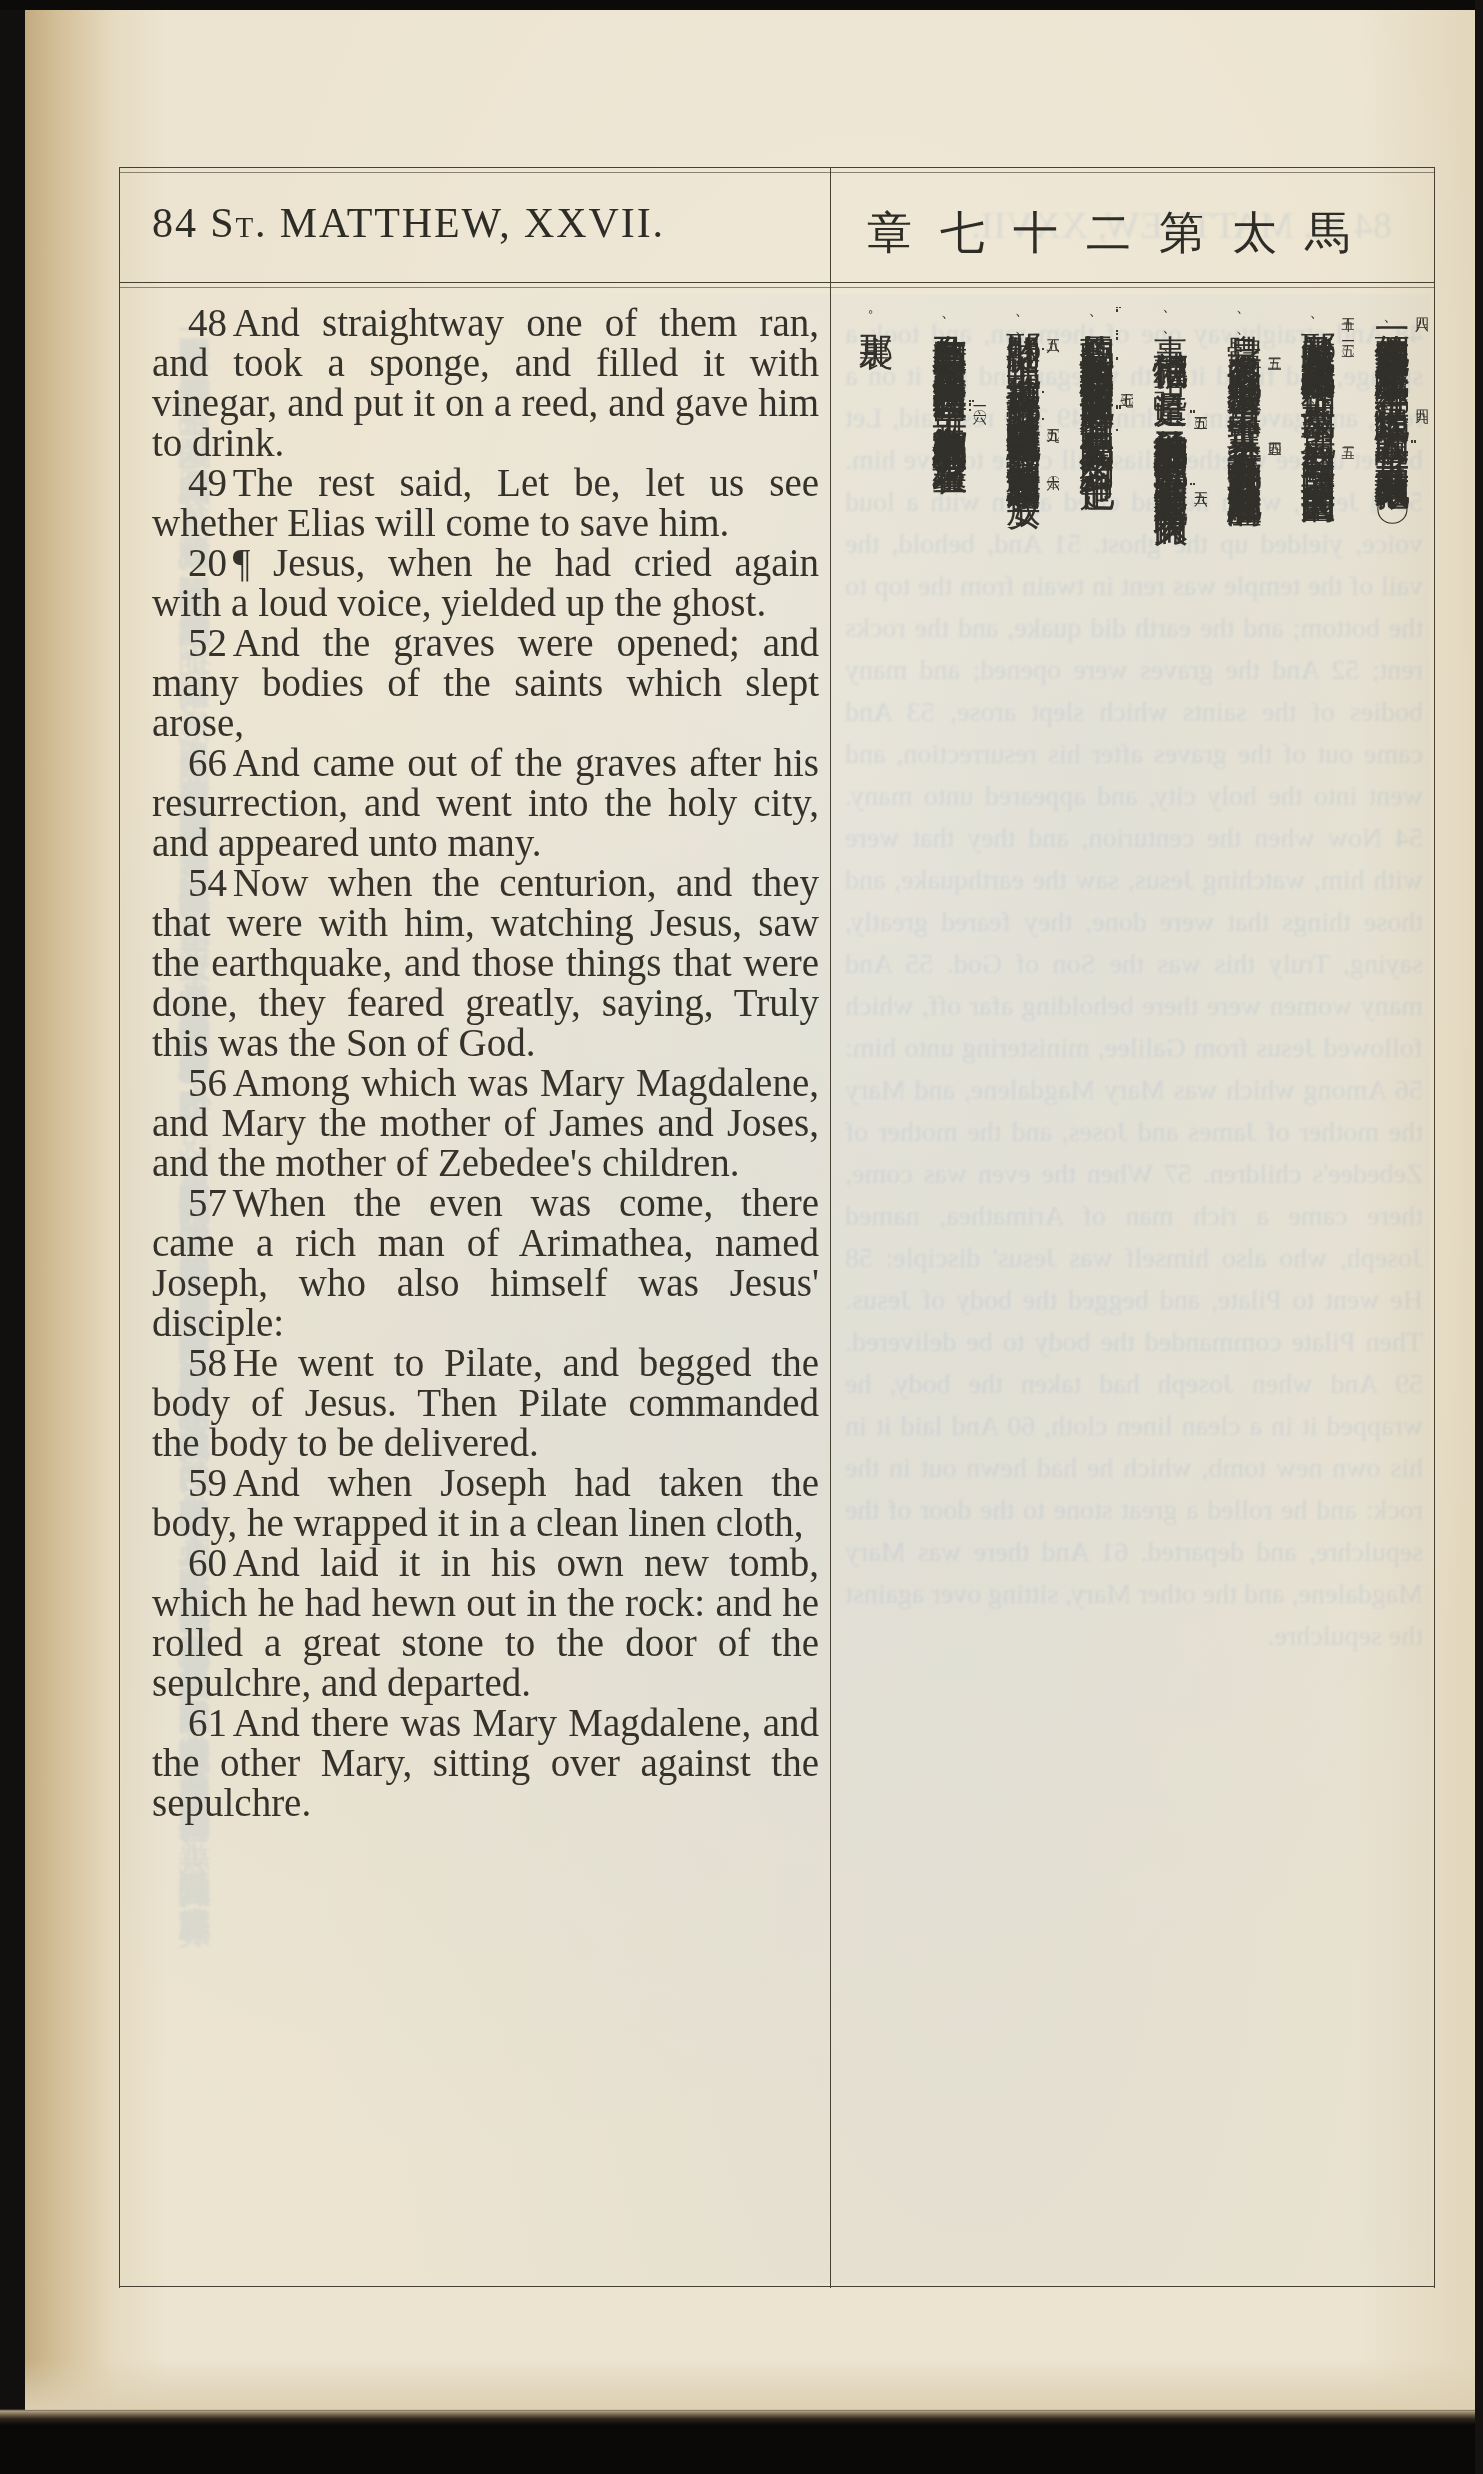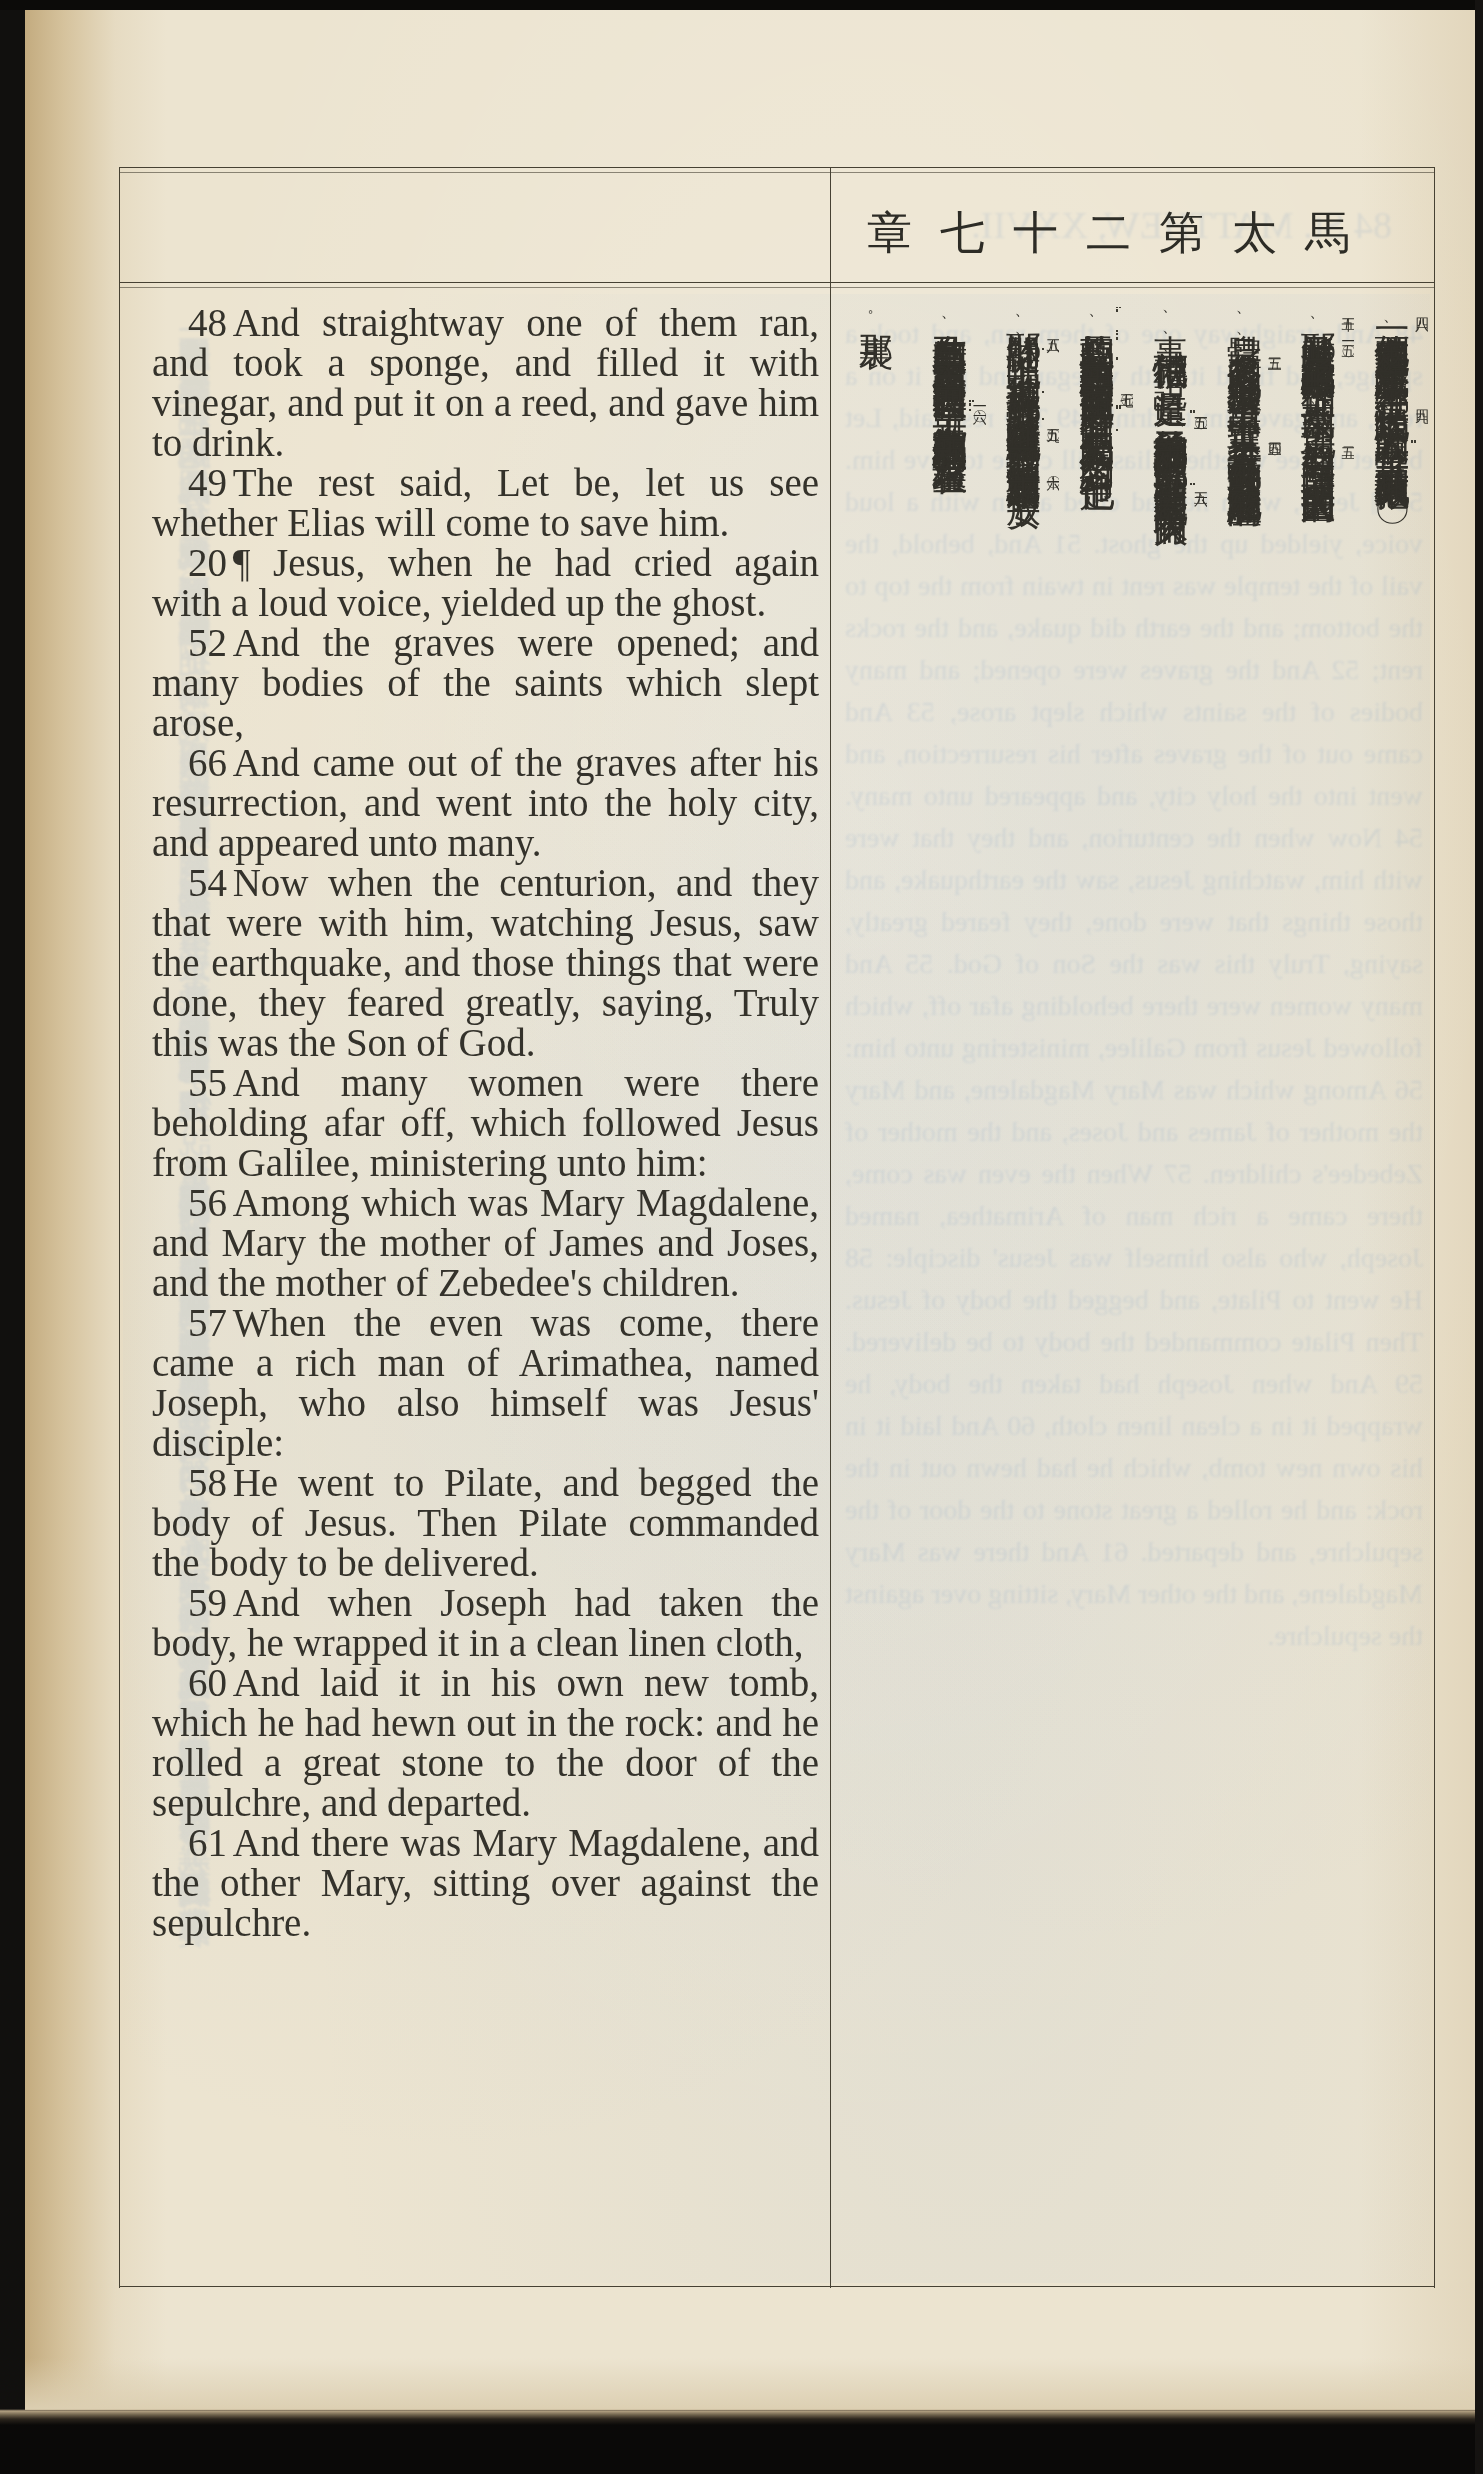--- a/index.html
+++ b/index.html
@@ -71,30 +71,30 @@
   <div class="ghost-cn">四八他們裏頭有一個人就跑過來、拿海絨浸在醋裏、綁在葦子上、送給他喝、四九其餘的人說、且等著、看以利亞來救他不來救他。〇 五十耶穌又大聲喊叫、氣就絕了〇五一忽然殿裏的幔子、從上到下、裂爲兩半、地震、磐石崩裂、五二墳墓自開、裏面去世原文作睡著的聖人的 身體、多有起來的、五三到耶穌復活之後、出了墳墓、進了聖京、被許多人看見。〇五四百夫長和看守耶穌的人、看見地動和那所經歷的 事、就懼怕得很、說、這眞是　神的兒子了〇五五有許多從加利利和耶穌同來、事奉耶穌的婦人、在那裏遠遠的觀看、五六內中有抹大 拉的馬利亞、又有雅各和約西的母親馬利亞、並西庇太兩個兒子的母親。〇五七有一個財主、是亞利馬太的人、名叫約瑟、他也是 耶穌的門徒、五八晚上、到彼拉多那裏、求耶穌的身體、彼拉多就吩咐人將身體給他。〇五九約瑟取了身體、用乾淨細蔴布裹起來、〇六十安放 在自己的新墳墓裏、這墳墓鑿在磐石之內、將大石轉在墓門口、就去了。〇六一有抹大拉的馬利亞和那個馬利亞、對著墳墓坐在 那裏。</div>
   <div class="bleed-wash"></div>
 
   <div class="rule-h double" style="left:119px;top:167px;width:1316px;"></div>
   <div class="rule-h double" style="left:119px;top:282px;width:1316px;"></div>
   <div class="rule-h single" style="left:119px;top:2286px;width:1316px;"></div>
   <div class="vline" style="left:119px;top:167px;height:2121px;"></div>
   <div class="vline" style="left:830px;top:167px;height:2121px;"></div>
   <div class="vline" style="left:1434px;top:167px;height:2121px;"></div>
 
+  <div class="hdr-en">84 St. MATTHEW, XXVII.</div>
   <div class="hdr-cn">章七十二第太馬</div>
 
   <div class="en-text">
       <p class="verse"><span class="vnum-en">48</span>And straightway one of them ran, and took a sponge, and filled it with vinegar, and put it on a reed, and gave him to drink.</p>
       <p class="verse"><span class="vnum-en">49</span>The rest said, Let be, let us see whether Elias will come to save him.</p>
       <p class="verse"><span class="vnum-en">20</span>¶ Jesus, when he had cried again with a loud voice, yielded up the ghost.</p>
       <p class="verse"><span class="vnum-en">52</span>And the graves were opened; and many bodies of the saints which slept arose,</p>
       <p class="verse"><span class="vnum-en">66</span>And came out of the graves after his resurrection, and went into the holy city, and appeared unto many.</p>
       <p class="verse"><span class="vnum-en">54</span>Now when the centurion, and they that were with him, watching Jesus, saw the earthquake, and those things that were done, they feared greatly, saying, Truly this was the Son of God.</p>
-      <p class="verse"><span class="vnum-en">55</span>And many women were there beholding afar off, which followed Jesus from Galilee, ministering unto him:</p>
       <p class="verse"><span class="vnum-en">56</span>Among which was Mary Magdalene, and Mary the mother of James and Joses, and the mother of Zebedee's children.</p>
       <p class="verse"><span class="vnum-en">57</span>When the even was come, there came a rich man of Arimathea, named Joseph, who also himself was Jesus' disciple:</p>
       <p class="verse"><span class="vnum-en">58</span>He went to Pilate, and begged the body of Jesus. Then Pilate commanded the body to be delivered.</p>
       <p class="verse"><span class="vnum-en">59</span>And when Joseph had taken the body, he wrapped it in a clean linen cloth,</p>
       <p class="verse"><span class="vnum-en">60</span>And laid it in his own new tomb, which he had hewn out in the rock: and he rolled a great stone to the door of the sepulchre, and departed.</p>
       <p class="verse"><span class="vnum-en">61</span>And there was Mary Magdalene, and the other Mary, sitting over against the sepulchre.</p>
     </div>
 
   <div class="cn-area">
       <div class="cn-col"><span class="vnum">四八</span>他們裏頭有一個人就跑過來<span class="punc">、</span>拿海絨浸在醋裏<span class="punc">、</span>綁在葦子上<span class="punc">、</span>送給他喝<span class="punc">、</span><span class="vnum">四九</span>其餘的人說<span class="punc">、</span>且等著<span class="punc">、</span>看<span class="pplace">以利亞</span>來救他不來救他<span class="punc">。</span>〇</div>

